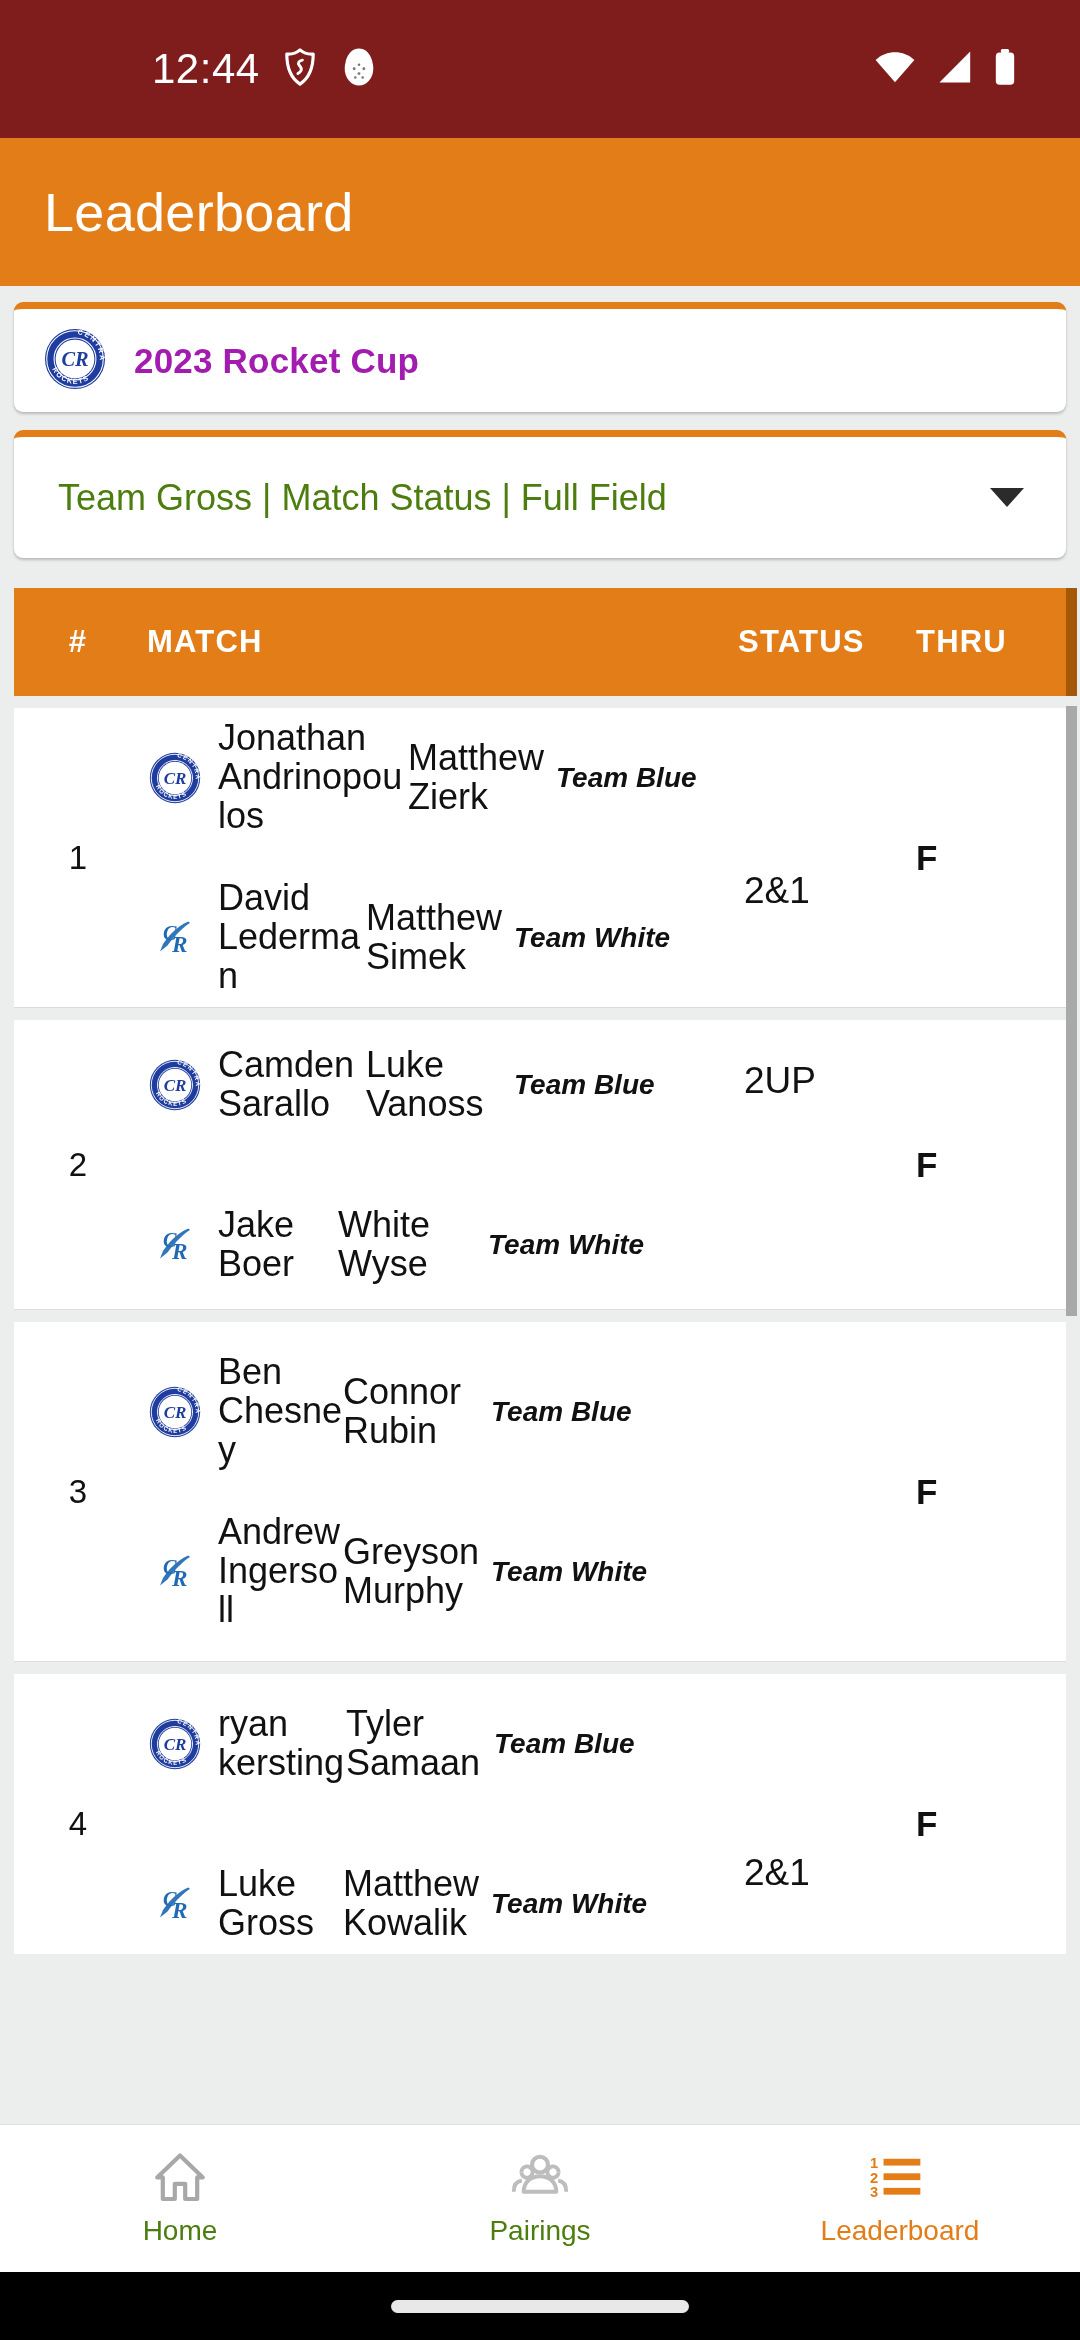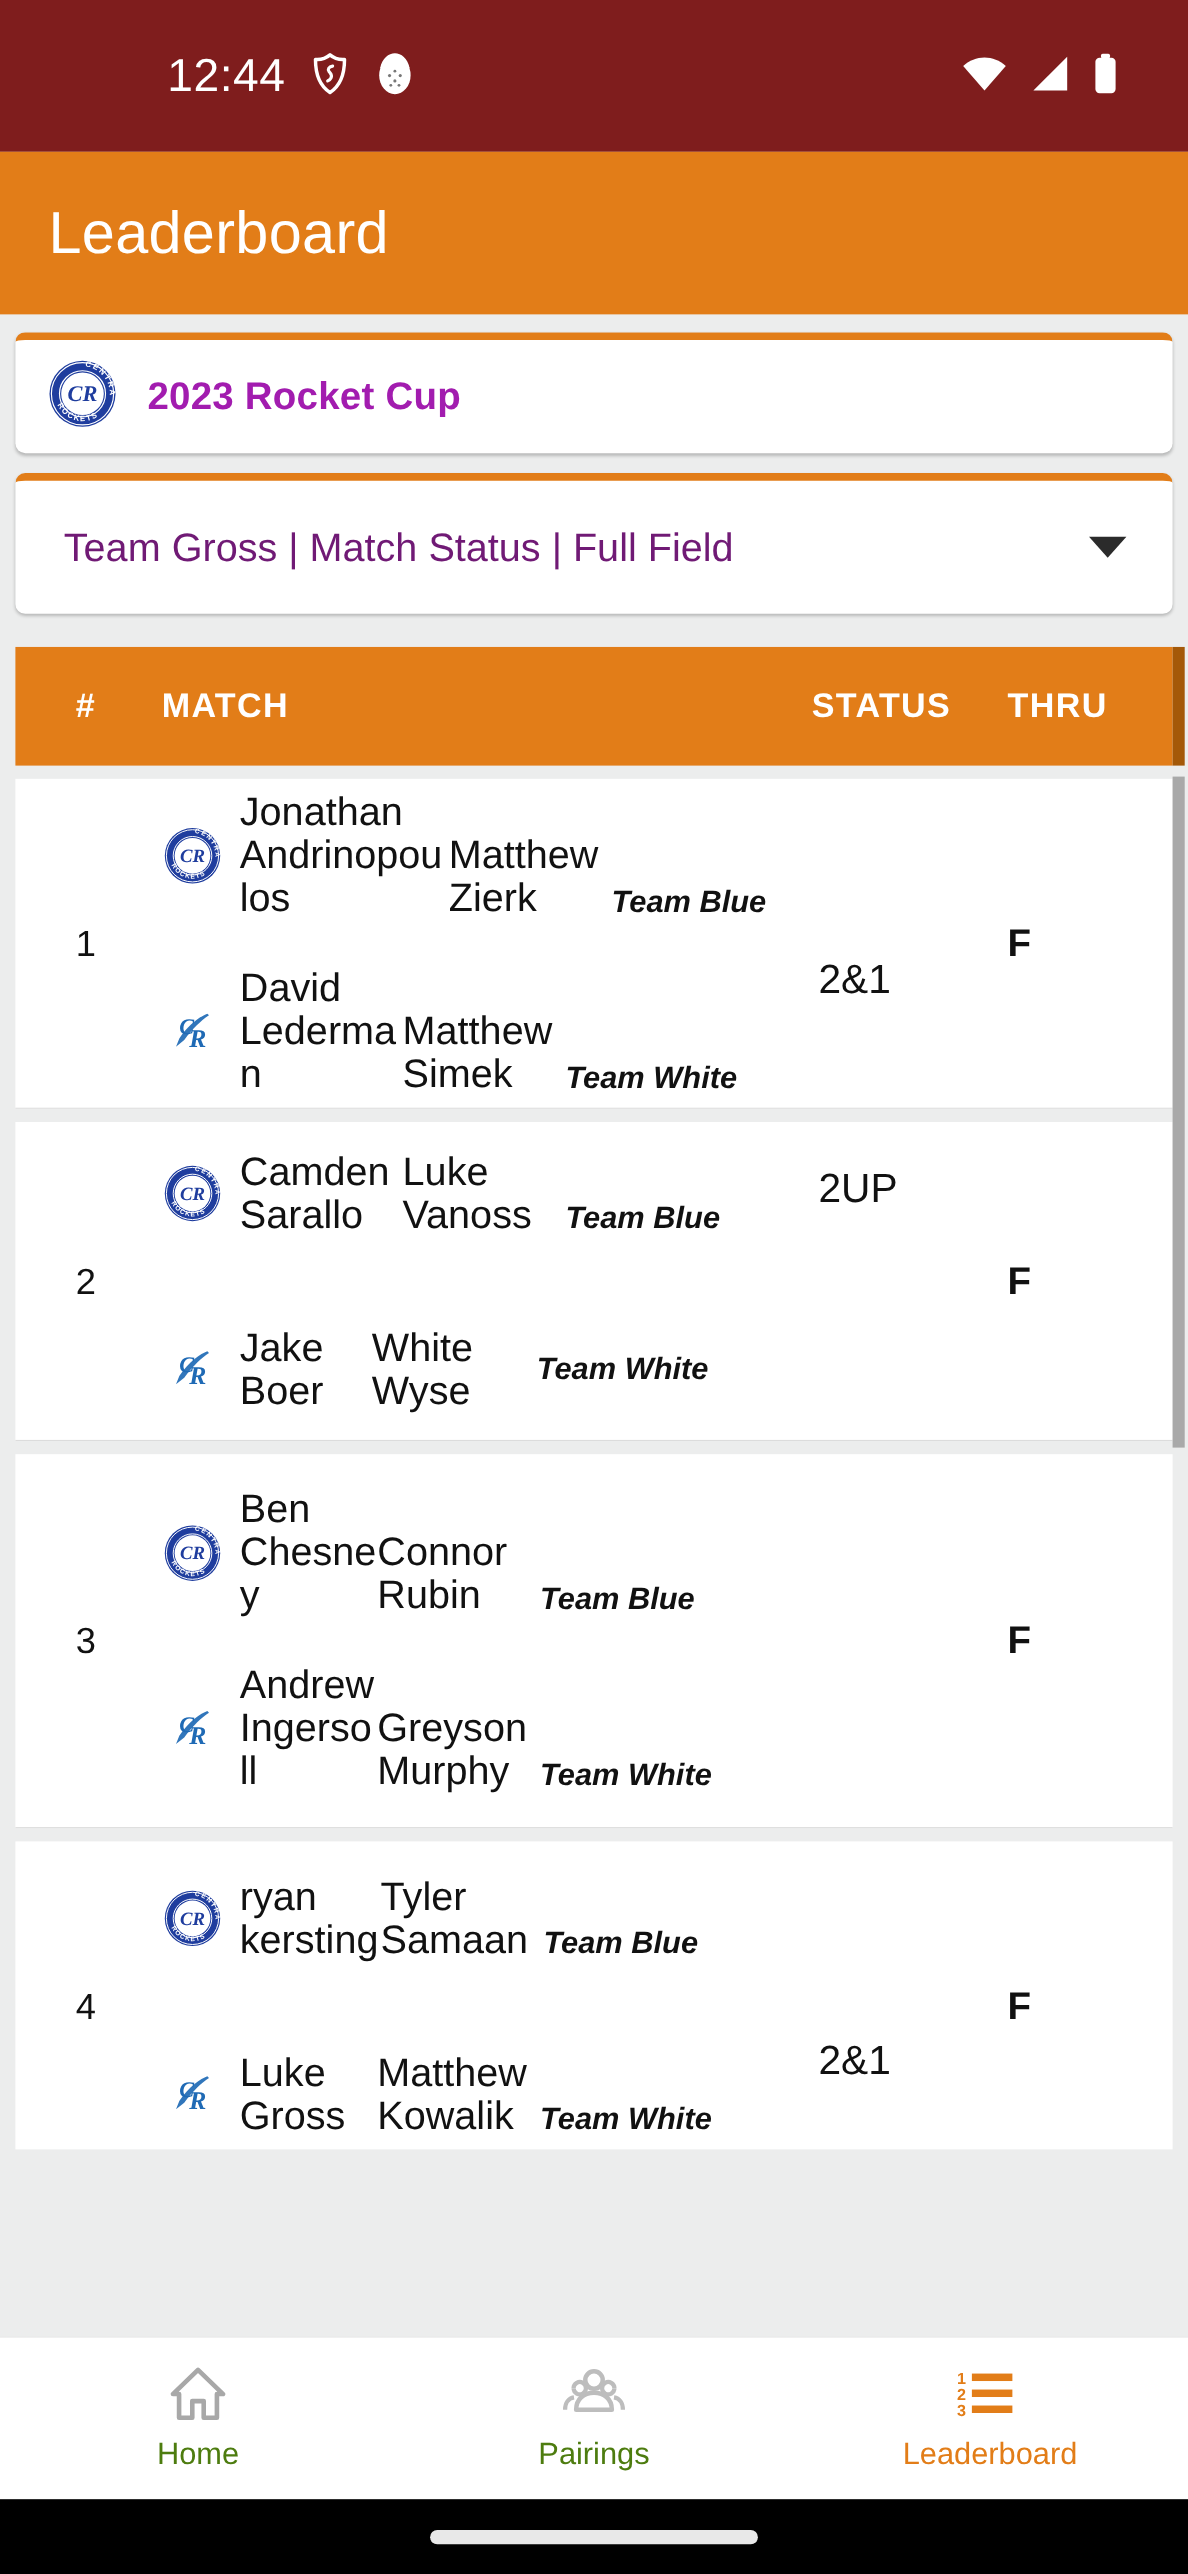--- a/index.html
+++ b/index.html
@@ -104,21 +104,21 @@
 
   
   .filter-card {
     margin-top: 18px;
     height: 128px;
     display: flex;
     align-items: center;
     padding: 0 34px 0 44px;
   }
   .filter-text {
-    color: #701a75;
+    color: #4d7c0f;
     font-size: 36px;
     flex: 1 1 auto;
   }
   .caret {
     width: 0; height: 0;
     border-left: 17px solid transparent;
     border-right: 17px solid transparent;
     border-top: 19px solid #2b2b2b;
     margin-right: 8px;
   }
@@ -201,21 +201,21 @@
   .side .logo-slot {
     width: 66px;
     flex: 0 0 auto;
     display: flex;
     align-items: center;
     justify-content: center;
   }
   .side-names {
     display: flex;
     flex-wrap: wrap;
-    align-items: flex-end;
+    align-items: center;
     column-gap: 0px;
   }
   .player {
     font-size: 36px;
     color: #111;
     line-height: 1.08;
     width: 148px;
     word-break: break-word;
   }
   .player.wide { width: 190px; }

